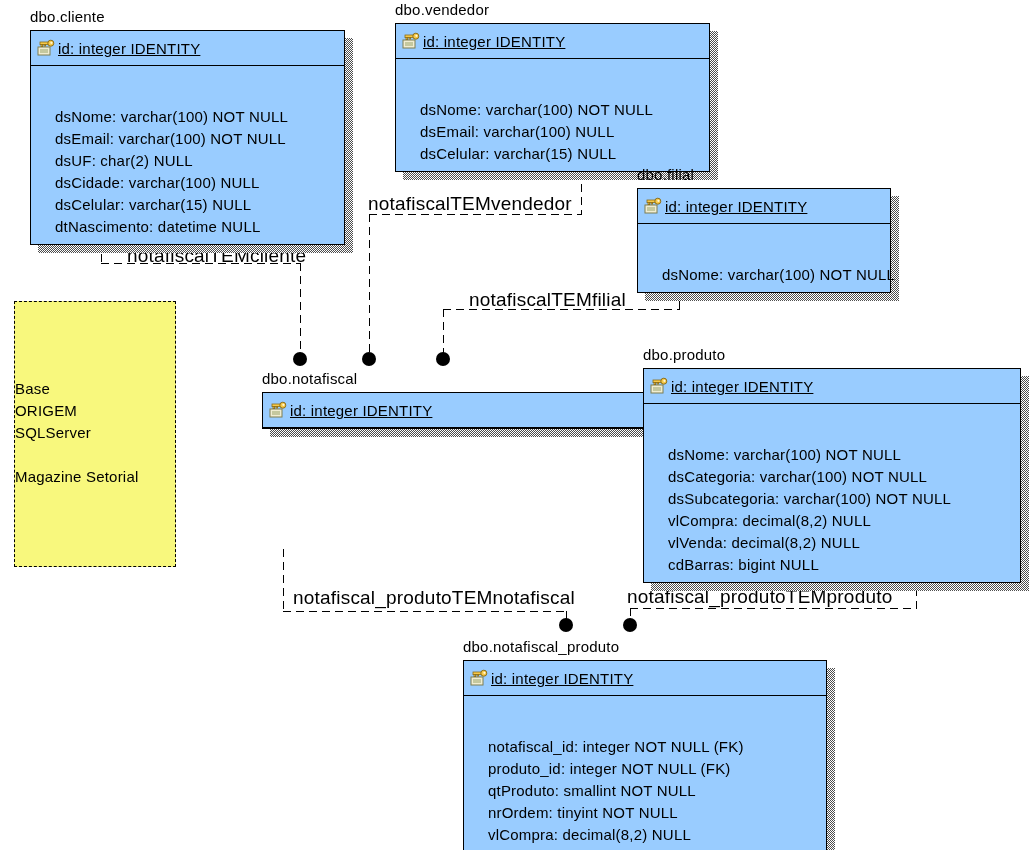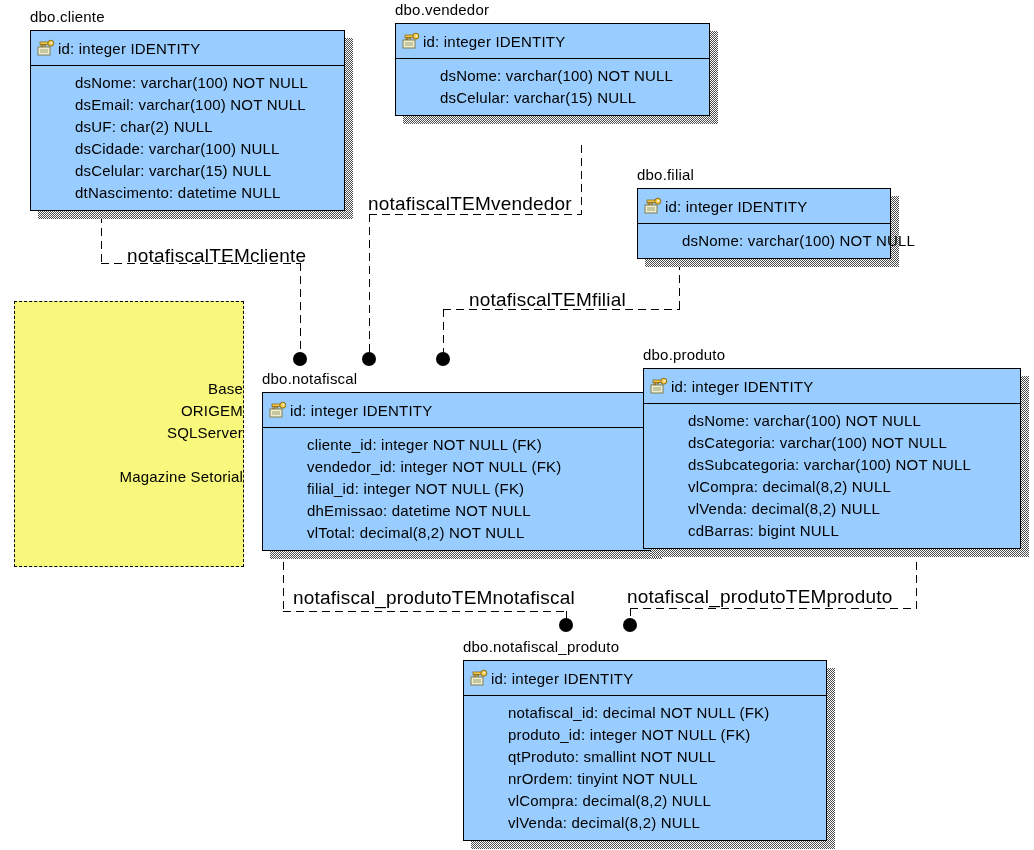--- a/index.html
+++ b/index.html
@@ -19,30 +19,30 @@
     background-image:
       linear-gradient(45deg,#4d4d4d 25%,transparent 25%,transparent 75%,#4d4d4d 75%),
       linear-gradient(45deg,#4d4d4d 25%,transparent 25%,transparent 75%,#4d4d4d 75%);
     background-size:2px 2px;background-position:0 0,1px 1px;
   }
   .entity-box{
     position:relative;border:1px solid #000;background:#99ccff;
   }
   .entity-header{
     display:flex;align-items:center;height:34px;border-bottom:1px solid #000;
-    padding-left:5px;font-size:15px;letter-spacing:.2px;white-space:nowrap;
+    padding-left:5px;font-size:15px;letter-spacing:.2px;white-space:nowrap;text-decoration:underline;
   }
   .pk-icon{width:20px;height:18px;margin-right:2px;flex:0 0 auto;}
-  .entity-body{padding:6px 2px 6px 44px;}
+  .entity-body{padding:6px 2px 6px 24px;margin-top:34px;}
   .attr-row{font-size:15px;letter-spacing:.2px;line-height:22px;white-space:nowrap;}
   
   .note{
-    position:absolute;left:14px;top:301px;width:230px;height:266px;
+    position:absolute;left:14px;top:301px;width:162px;height:266px;
     background:#f8f87d;border:1px dashed #000;box-sizing:border-box;
-    text-align:right;padding-top:76px;
+    text-align:left;padding-top:76px;
   }
   .note-line{font-size:15px;letter-spacing:.2px;line-height:22px;min-height:22px;}
   
   .rel{position:absolute;left:0;top:0;width:0;height:0;}
   .hline{
     position:absolute;height:1px;
     background-image:repeating-linear-gradient(90deg,#000 0,#000 8px,transparent 8px,transparent 13px);
   }
   .vline{
     position:absolute;width:1px;
@@ -149,20 +149,21 @@
             <rect x="3" y="3" width="10" height="2.6" fill="#f7c948" stroke="#8a6d1a" stroke-width="0.8"></rect>
             <rect x="4" y="5.4" width="1.6" height="2.2" fill="#f7c948" stroke="#8a6d1a" stroke-width="0.8"></rect>
             <rect x="7" y="5.4" width="1.6" height="1.6" fill="#f7c948" stroke="#8a6d1a" stroke-width="0.8"></rect>
             <circle cx="13.8" cy="4.2" r="3" fill="#f7c948" stroke="#8a6d1a" stroke-width="1"></circle>
             <circle cx="14.4" cy="3.8" r="1.1" fill="#fff6d8"></circle>
           </svg>
           <span>id: integer IDENTITY</span>
         </div>
         <div class="entity-body">
           <div class="attr-row">dsNome: varchar(100) NOT NULL</div>
+          <div class="attr-row">dsEmail: varchar(100) NULL</div>
           <div class="attr-row">dsCelular: varchar(15) NULL</div>
         </div>
       </div>
     </div>
   </div>
 
   <div class="entity" style="left:637px;top:166px;width:254px;">
     <div class="entity-title">dbo.filial</div>
     <div class="entity-frame">
       <div class="entity-shadow"></div>
@@ -197,27 +198,20 @@
             <rect x="1" y="8" width="12" height="8" fill="#f0edd2" stroke="#7d7d52" stroke-width="1"></rect>
             <line x1="3" y1="11" x2="11" y2="11" stroke="#9aa36a" stroke-width="1"></line>
             <line x1="3" y1="13" x2="11" y2="13" stroke="#9aa36a" stroke-width="1"></line>
             <rect x="3" y="3" width="10" height="2.6" fill="#f7c948" stroke="#8a6d1a" stroke-width="0.8"></rect>
             <rect x="4" y="5.4" width="1.6" height="2.2" fill="#f7c948" stroke="#8a6d1a" stroke-width="0.8"></rect>
             <rect x="7" y="5.4" width="1.6" height="1.6" fill="#f7c948" stroke="#8a6d1a" stroke-width="0.8"></rect>
             <circle cx="13.8" cy="4.2" r="3" fill="#f7c948" stroke="#8a6d1a" stroke-width="1"></circle>
             <circle cx="14.4" cy="3.8" r="1.1" fill="#fff6d8"></circle>
           </svg>
           <span>id: integer IDENTITY</span>
-        </div>
-        <div class="entity-body">
-          <div class="attr-row">cliente_id: integer NOT NULL (FK)</div>
-          <div class="attr-row">vendedor_id: integer NOT NULL (FK)</div>
-          <div class="attr-row">filial_id: integer NOT NULL (FK)</div>
-          <div class="attr-row">dhEmissao: datetime NOT NULL</div>
-          <div class="attr-row">vlTotal: decimal(8,2) NOT NULL</div>
         </div>
       </div>
     </div>
   </div>
 
   <div class="entity" style="left:643px;top:346px;width:378px;">
     <div class="entity-title">dbo.produto</div>
     <div class="entity-frame">
       <div class="entity-shadow"></div>
       <div class="entity-box">
@@ -258,21 +252,21 @@
             <line x1="3" y1="13" x2="11" y2="13" stroke="#9aa36a" stroke-width="1"></line>
             <rect x="3" y="3" width="10" height="2.6" fill="#f7c948" stroke="#8a6d1a" stroke-width="0.8"></rect>
             <rect x="4" y="5.4" width="1.6" height="2.2" fill="#f7c948" stroke="#8a6d1a" stroke-width="0.8"></rect>
             <rect x="7" y="5.4" width="1.6" height="1.6" fill="#f7c948" stroke="#8a6d1a" stroke-width="0.8"></rect>
             <circle cx="13.8" cy="4.2" r="3" fill="#f7c948" stroke="#8a6d1a" stroke-width="1"></circle>
             <circle cx="14.4" cy="3.8" r="1.1" fill="#fff6d8"></circle>
           </svg>
           <span>id: integer IDENTITY</span>
         </div>
         <div class="entity-body">
-          <div class="attr-row">notafiscal_id: decimal NOT NULL (FK)</div>
+          <div class="attr-row">notafiscal_id: integer NOT NULL (FK)</div>
           <div class="attr-row">produto_id: integer NOT NULL (FK)</div>
           <div class="attr-row">qtProduto: smallint NOT NULL</div>
           <div class="attr-row">nrOrdem: tinyint NOT NULL</div>
           <div class="attr-row">vlCompra: decimal(8,2) NULL</div>
           <div class="attr-row">vlVenda: decimal(8,2) NULL</div>
         </div>
       </div>
     </div>
   </div>
 

